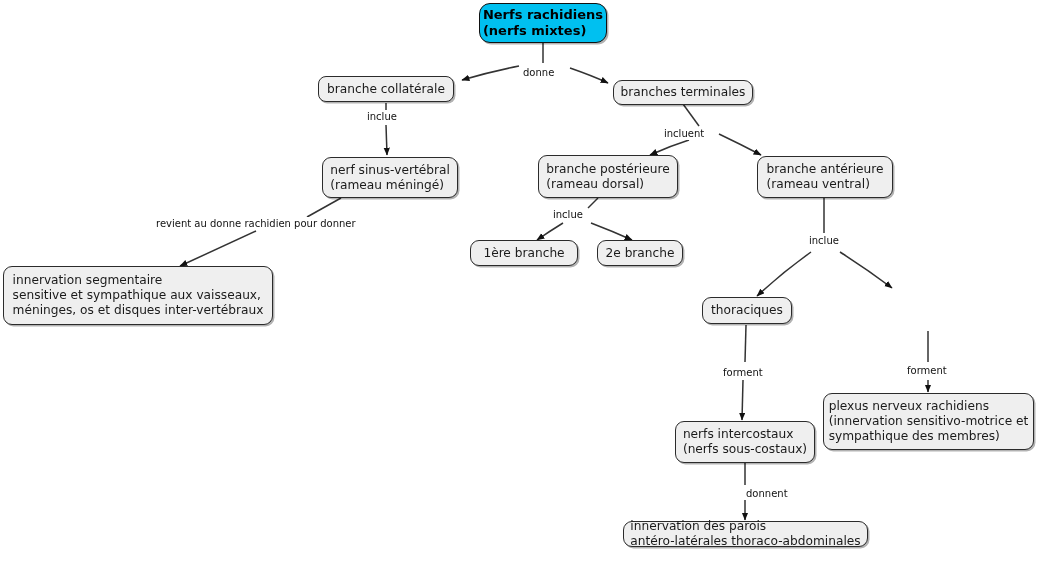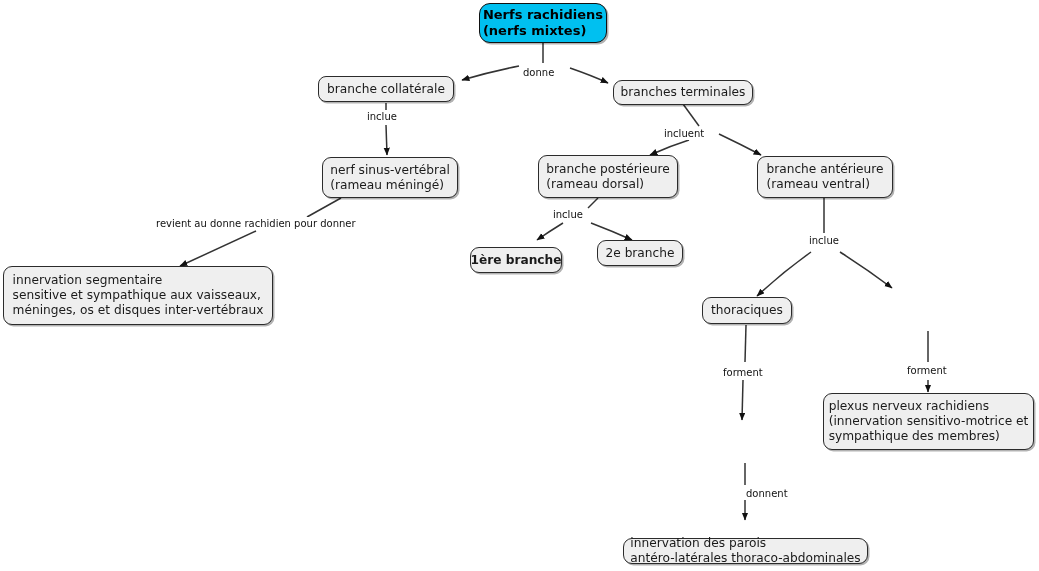--- a/index.html
+++ b/index.html
@@ -89,33 +89,35 @@
   <div class="node" style="left:538px;top:155px;width:140px;height:43px;">branche postérieure
 (rameau dorsal)</div>
 
   <div class="node" style="left:757px;top:156px;width:136px;height:42px;">branche antérieure
 (rameau ventral)</div>
 
   <div class="node" style="left:3px;top:266px;width:270px;height:59px;">innervation segmentaire
 sensitive et sympathique aux vaisseaux,
 méninges, os et disques inter-vertébraux</div>
 
-  <div class="node" style="left:470px;top:247px;width:92px;height:26px;font-weight:bold;">1ère branche</div>
+  <div class="node" style="left:470px;top:240px;width:108px;height:26px;">1ère branche</div>
 
   <div class="node" style="left:597px;top:240px;width:86px;height:26px;">2e branche</div>
 
   <div class="node" style="left:702px;top:297px;width:90px;height:27px;">thoraciques</div>
 
 
+  <div class="node" style="left:675px;top:421px;width:140px;height:42px;">nerfs intercostaux
+(nerfs sous-costaux)</div>
 
   <div class="node" style="left:823px;top:393px;width:211px;height:57px;">plexus nerveux rachidiens
 (innervation sensitivo-motrice et
 sympathique des membres)</div>
 
-  <div class="node" style="left:623px;top:521px;width:245px;height:26px;margin-top:17px;">innervation des parois
+  <div class="node" style="left:623px;top:521px;width:245px;height:26px;">innervation des parois
 antéro-latérales thoraco-abdominales</div>
 
   <div class="elabel" style="left:521px;top:66px;">donne</div>
 
   <div class="elabel" style="left:365px;top:110px;">inclue</div>
 
   <div class="elabel" style="left:662px;top:127px;">incluent</div>
 
   <div class="elabel" style="left:154px;top:217px;">revient au donne rachidien pour donner</div>
 

